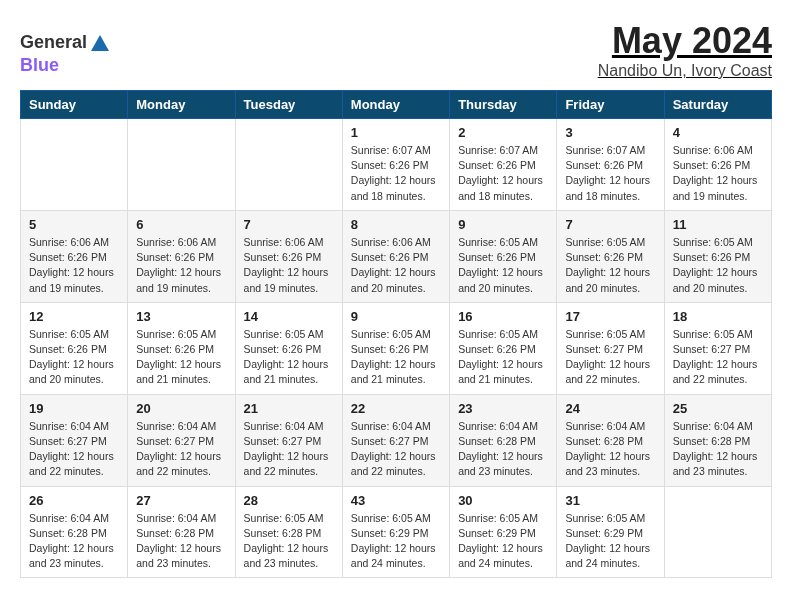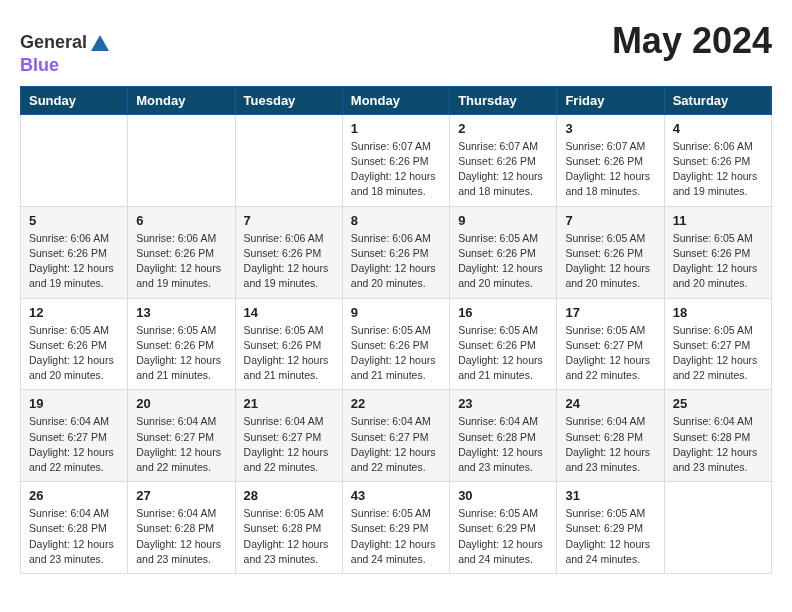--- a/index.html
+++ b/index.html
@@ -16,20 +16,21 @@
       align-items: flex-start;
       margin-bottom: 10px;
     }
     .logo {
       display: flex;
       align-items: center;
       margin-top: 12px;
     }
     .title-block {
       text-align: right;
+      text-decoration: underline;
     }
     .month-title {
       font-size: 36px;
       font-weight: bold;
       color: #222;
     }
     .location-title {
       font-size: 16px;
       color: #444;
     }
@@ -81,20 +82,21 @@
   <div class="logo">
     <div>
       <span style="font-size:18px;font-weight:bold;color:#333;">General</span><svg width="22" height="22" viewBox="0 0 22 22" style="margin:0 2px;vertical-align:middle;">
           <polygon points="11,2 20,18 2,18" fill="#1a6aad"></polygon>
         </svg><br>
       <span style="font-size:18px;font-weight:bold;color:#8b5cf6;margin-left:0;">Blue</span>
     </div>
   </div>
   <div class="title-block">
     <div class="month-title">May 2024</div>
+    <div class="location-title">Nandibo Un, Ivory Coast</div>
   </div>
 </div>
 
 <table class="calendar-table">
   <thead>
     <tr>
     <th>Sunday</th>
         <th>Monday</th>
         <th>Tuesday</th>
         <th>Monday</th>

